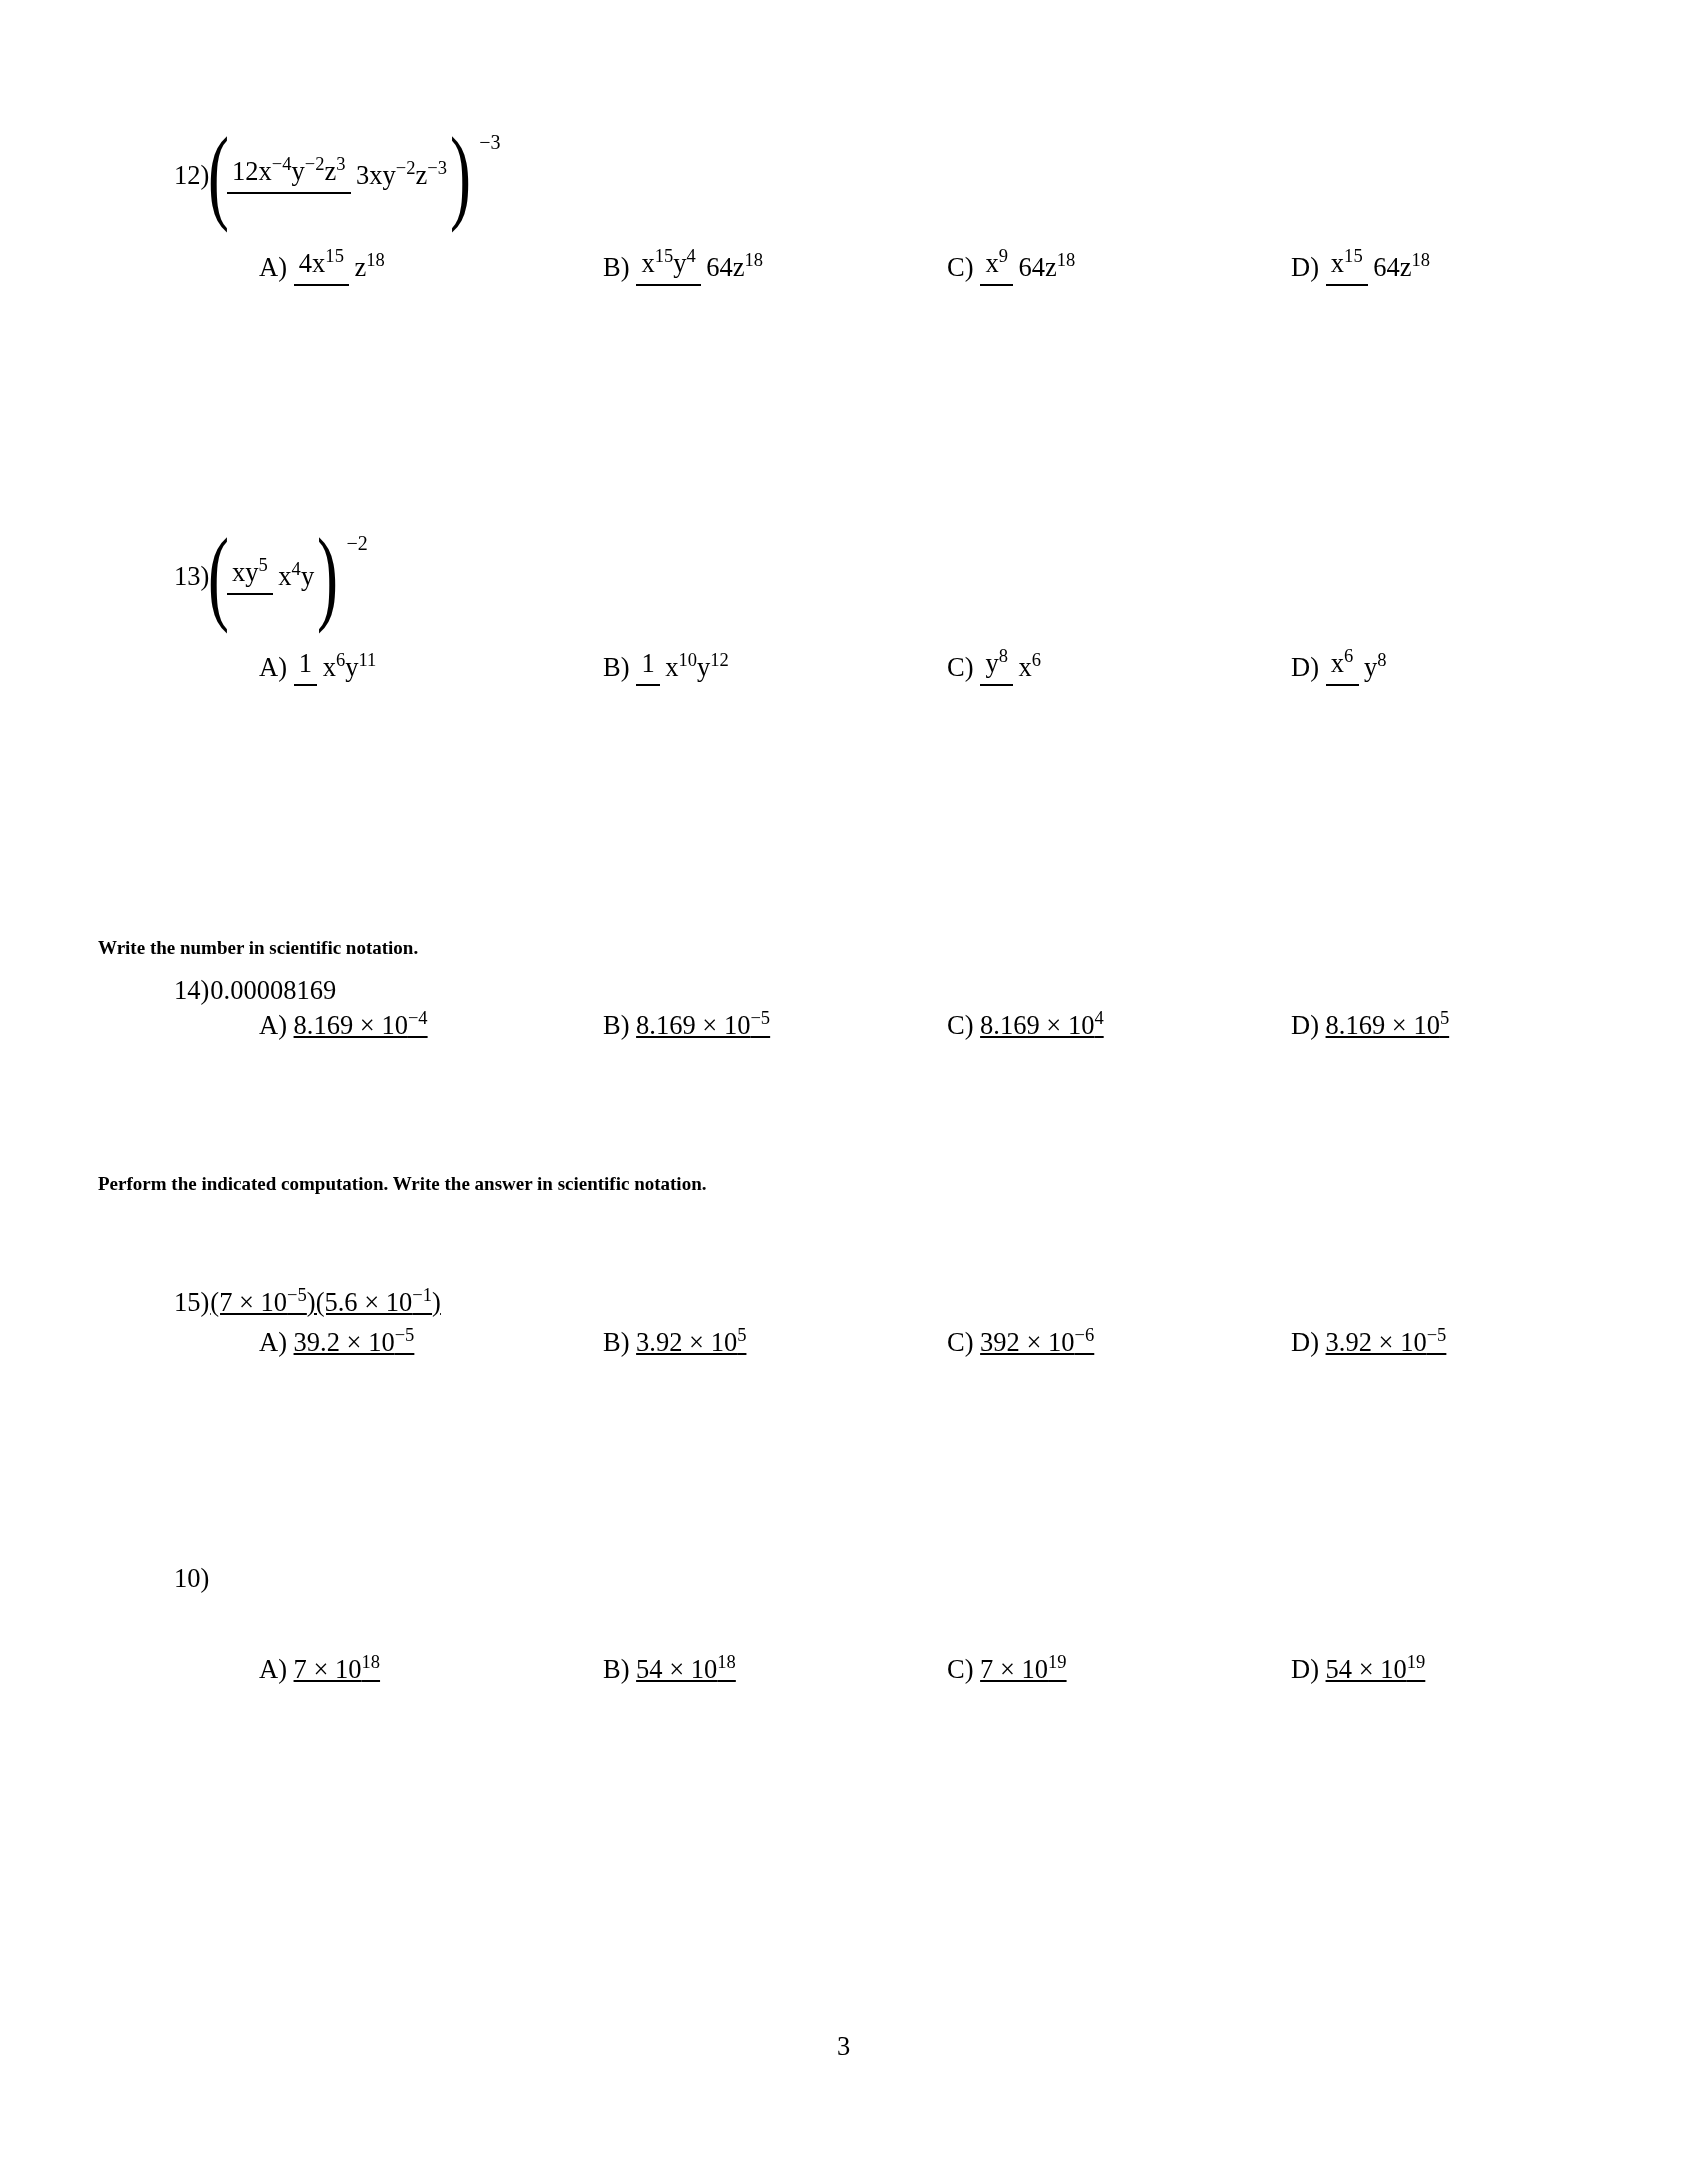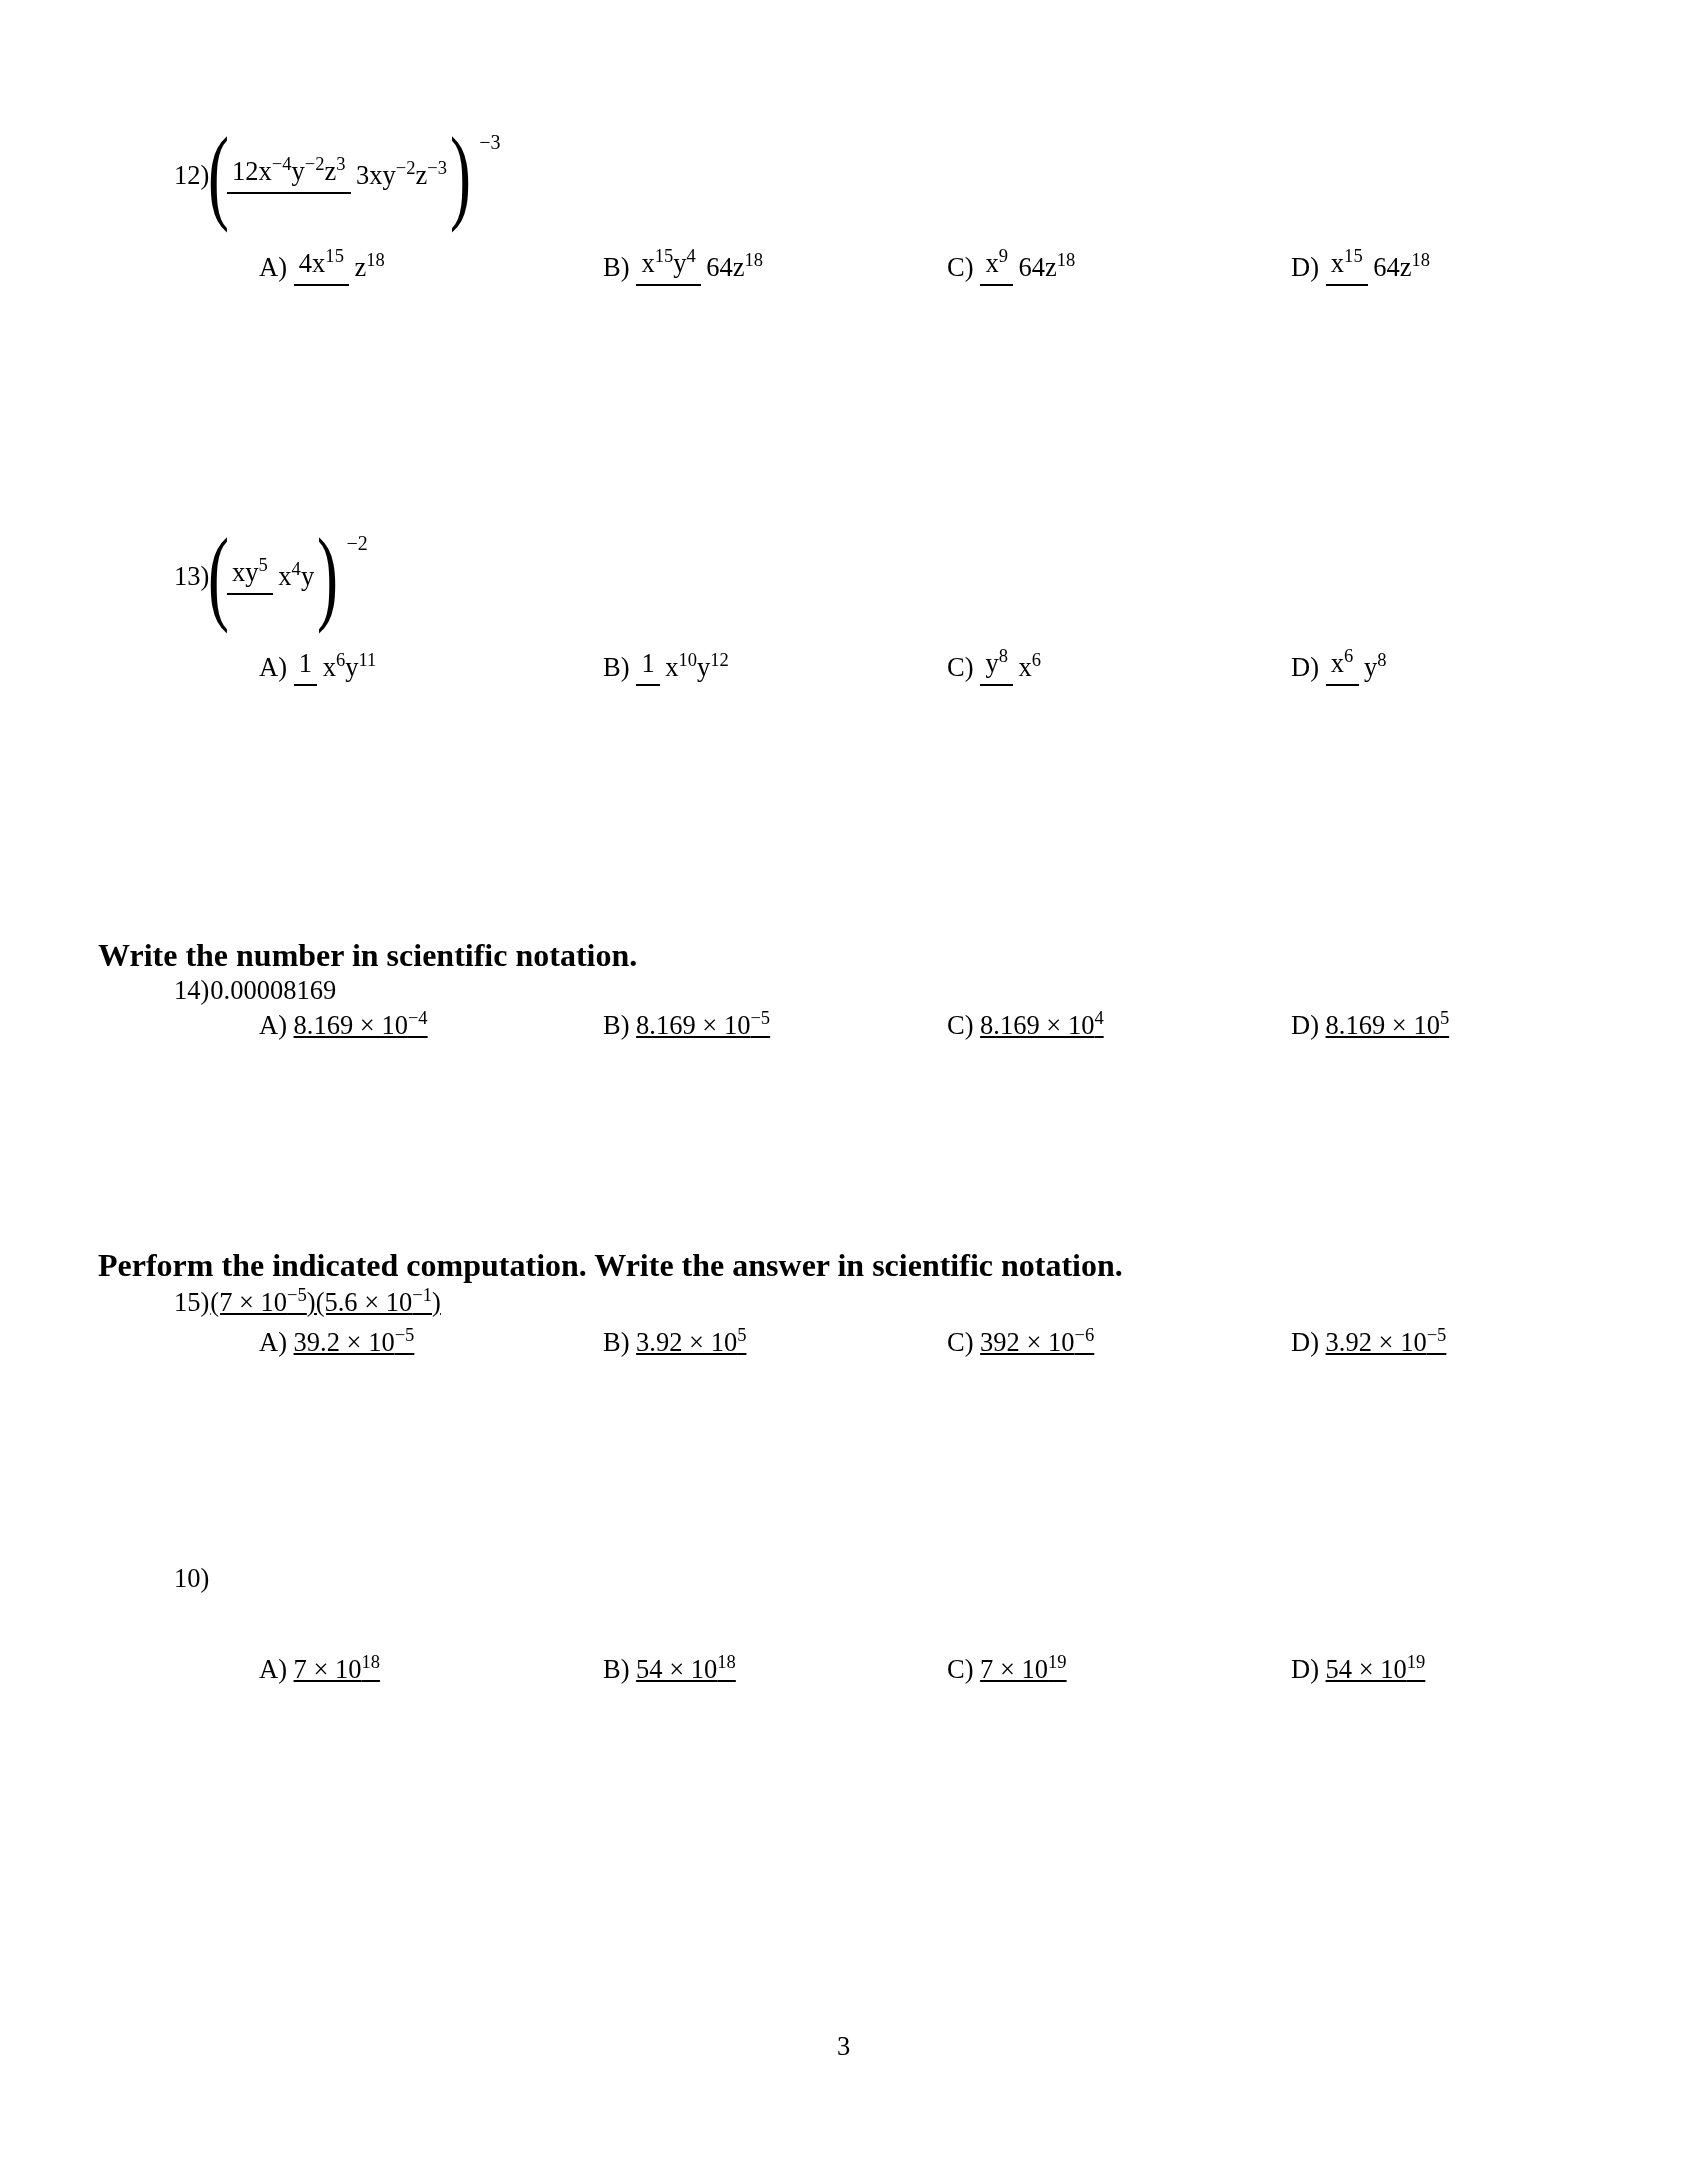--- a/index.html
+++ b/index.html
@@ -29,21 +29,21 @@
     transform: scaleX(0.6);
     margin: 0 -9.3px;
     font-weight: 400;
   }
   .bigexp { align-self: flex-start; margin: 4px 0 0 10.6px; font-size: 20px; line-height: 1; }
   .choices { position: absolute; left: 259px; display: flex; }
   .choice { width: 344px; display: flex; align-items: center; }
   .tchoices .choice { align-items: baseline; }
   .choice .clabel { margin-right: 6.6px; white-space: nowrap; }
   .texpr { white-space: nowrap; text-decoration: underline; }
-  .heading { position: absolute; left: 98px; font-weight: bold; font-size: 32px; white-space: nowrap; }
+  .heading { position: absolute; left: 98px; font-weight: bold; font-size: 19px; white-space: nowrap; }
   .pagenum { position: absolute; top: 2031px; left: 0; width: 1687px; text-align: center; }
 </style>
 </head>
 <body>
 
 <div class="page">
 
   <div class="row" style="top:128px">
     <span class="qlabel">12)</span>
     <span class="paren">(</span>
@@ -147,21 +147,21 @@
     <div class="choice">
       <span class="clabel">C)</span>
       <span class="texpr"><span>8.169 × 10</span><sup>4</sup></span>
     </div>
     <div class="choice">
       <span class="clabel">D)</span>
       <span class="texpr"><span>8.169 × 10</span><sup>5</sup></span>
     </div>
   </div>
 
-  <div class="heading" style="top:1247px">Perform the indicated computation. Write the answer in scientific notation.</div>
+  <div class="heading" style="top:1173px">Perform the indicated computation. Write the answer in scientific notation.</div>
 
   <div class="row trow" style="top:1287px">
     <span class="qlabel">15)</span>
     <span class="texpr"><span>(7 × 10</span><sup>−5</sup><span>)(5.6 × 10</span><sup>−1</sup><span>)</span></span>
   </div>
 
   <div class="choices tchoices" style="top:1327px">
     <div class="choice">
       <span class="clabel">A)</span>
       <span class="texpr"><span>39.2 × 10</span><sup>−5</sup></span>

